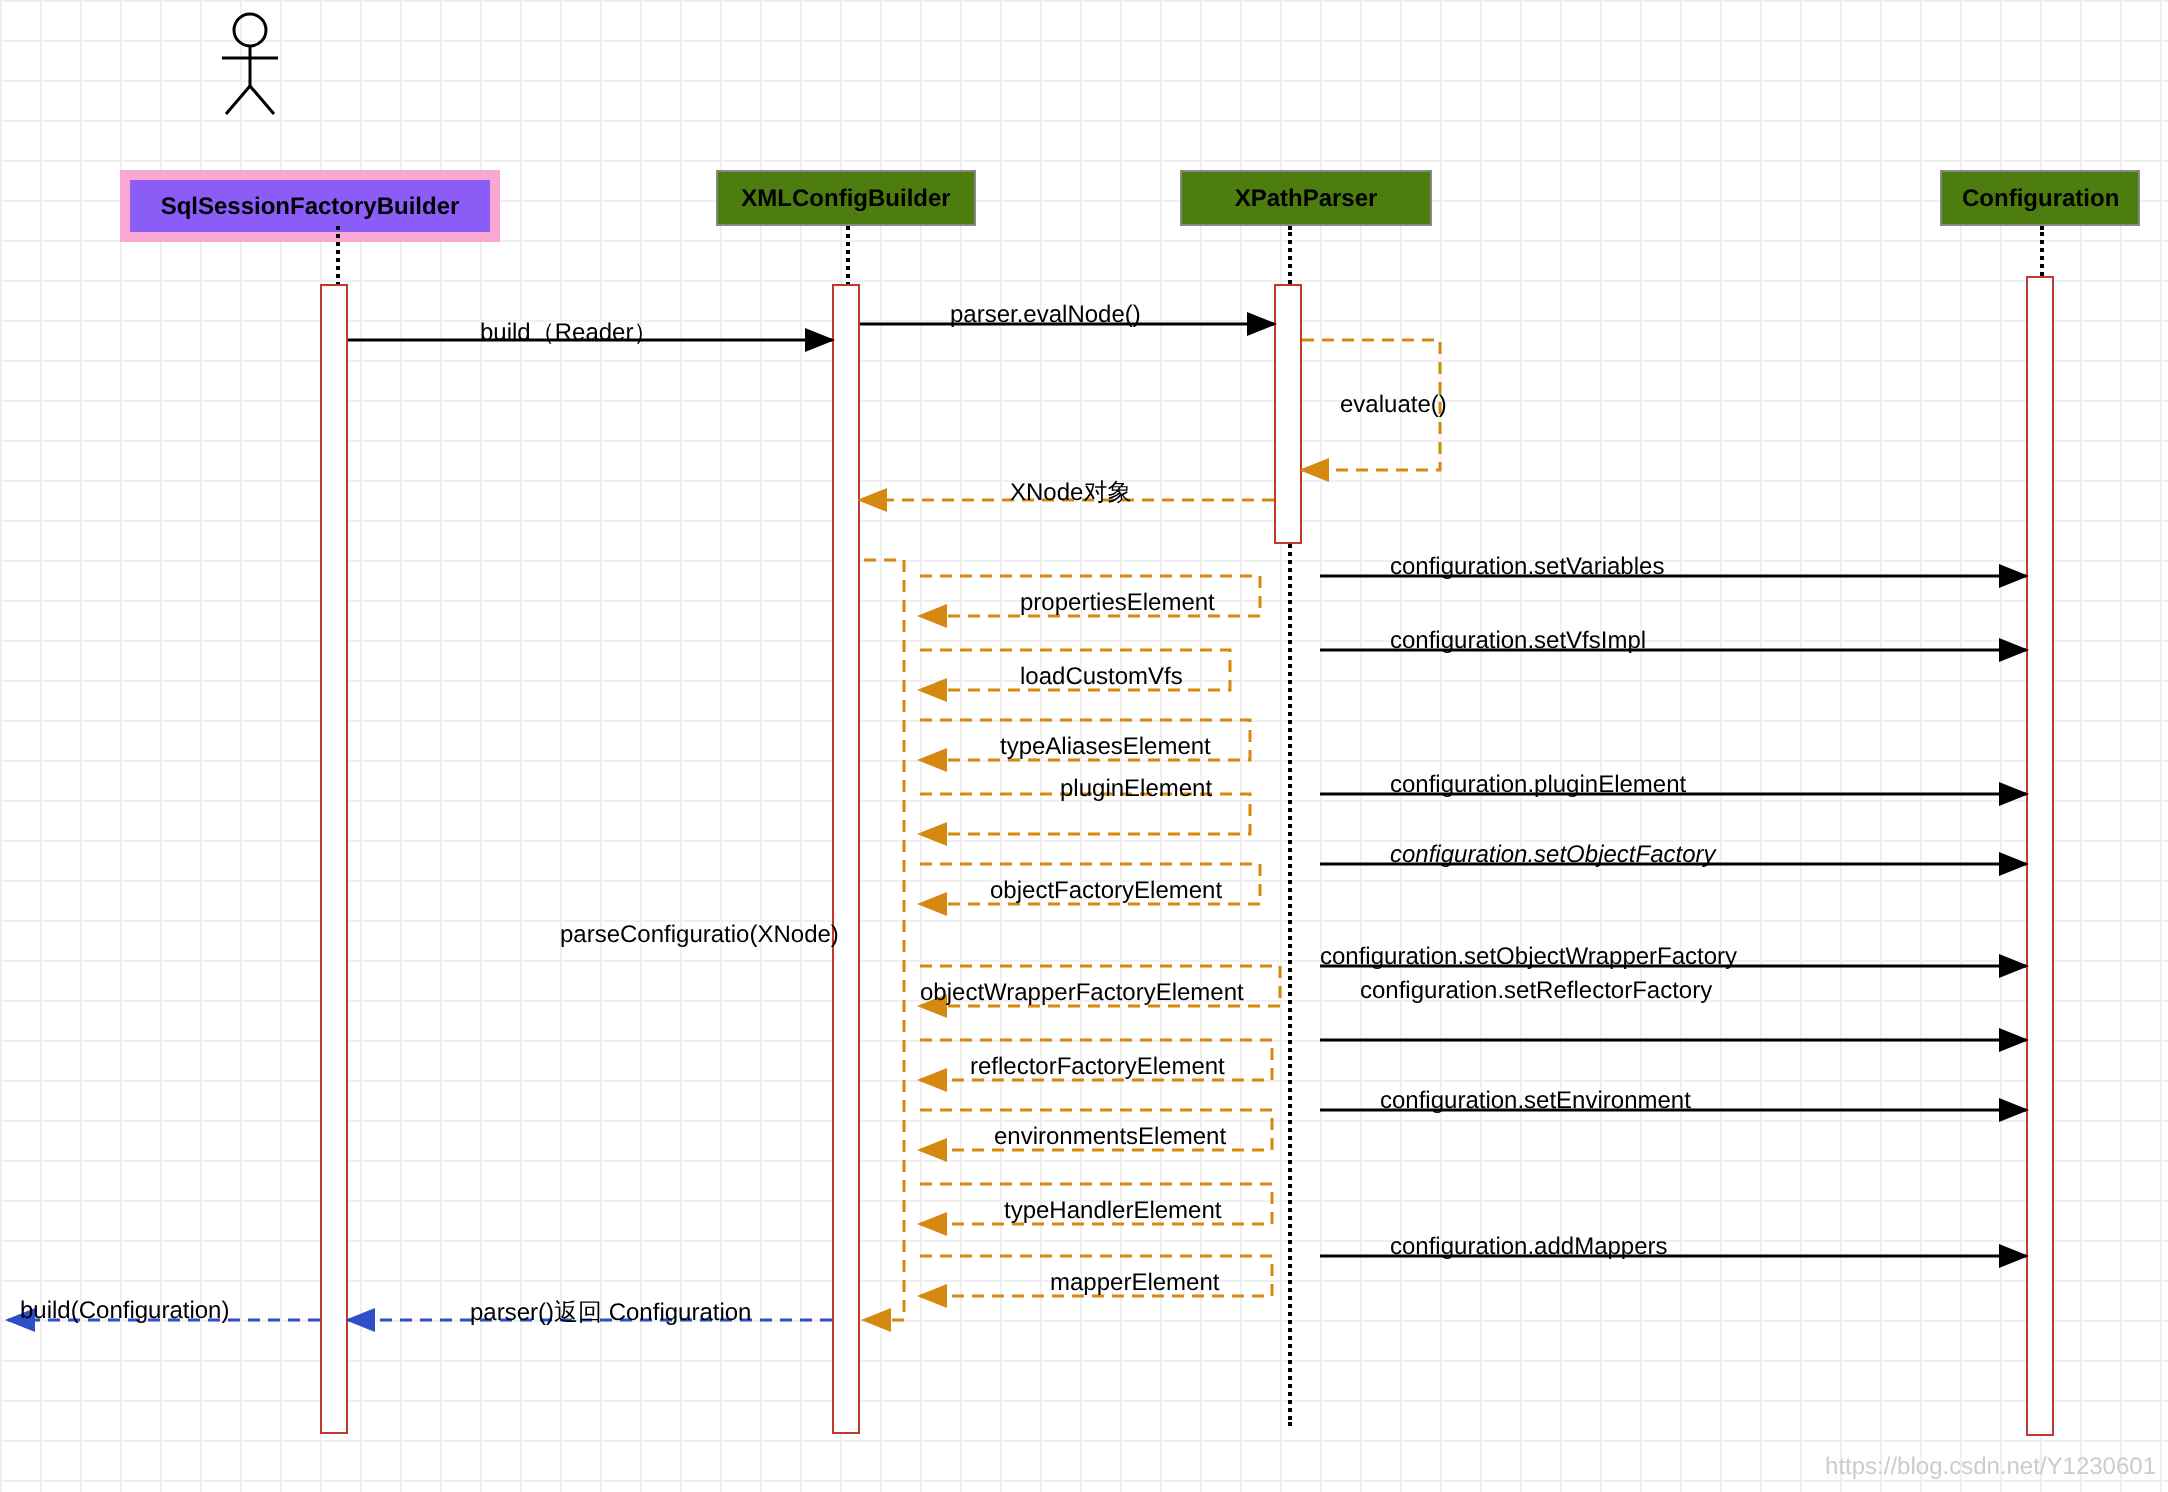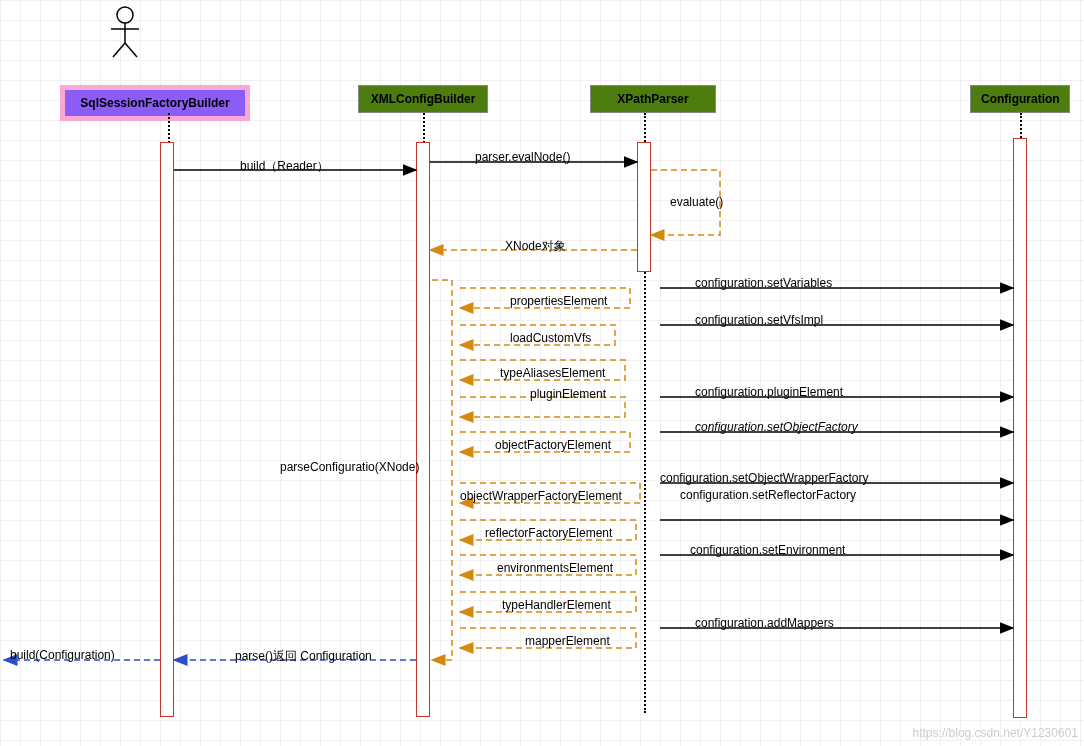--- a/index.html
+++ b/index.html
@@ -172,16 +172,16 @@
 
 <div class="msg-label" style="left:695px; top:276px;">configuration.setVariables</div>
 <div class="msg-label" style="left:695px; top:313px;">configuration.setVfsImpl</div>
 <div class="msg-label" style="left:695px; top:385px;">configuration.pluginElement</div>
 <div class="msg-label" style="left:695px; top:420px;font-style:italic;">configuration.setObjectFactory</div>
 <div class="msg-label" style="left:660px; top:471px;">configuration.setObjectWrapperFactory</div>
 <div class="msg-label" style="left:680px; top:488px;">configuration.setReflectorFactory</div>
 <div class="msg-label" style="left:690px; top:543px;">configuration.setEnvironment</div>
 <div class="msg-label" style="left:695px; top:616px;">configuration.addMappers</div>
 
-<div class="msg-label" style="left:235px; top:648px;">parse()返回 Configuration</div>
+<div class="msg-label" style="left:235px; top:648px;">parser()返回 Configuration</div>
 <div class="msg-label" style="left:10px; top:648px;">build(Configuration)</div>
 
 <div class="watermark">https://blog.csdn.net/Y1230601</div>
 
 </body></html>

